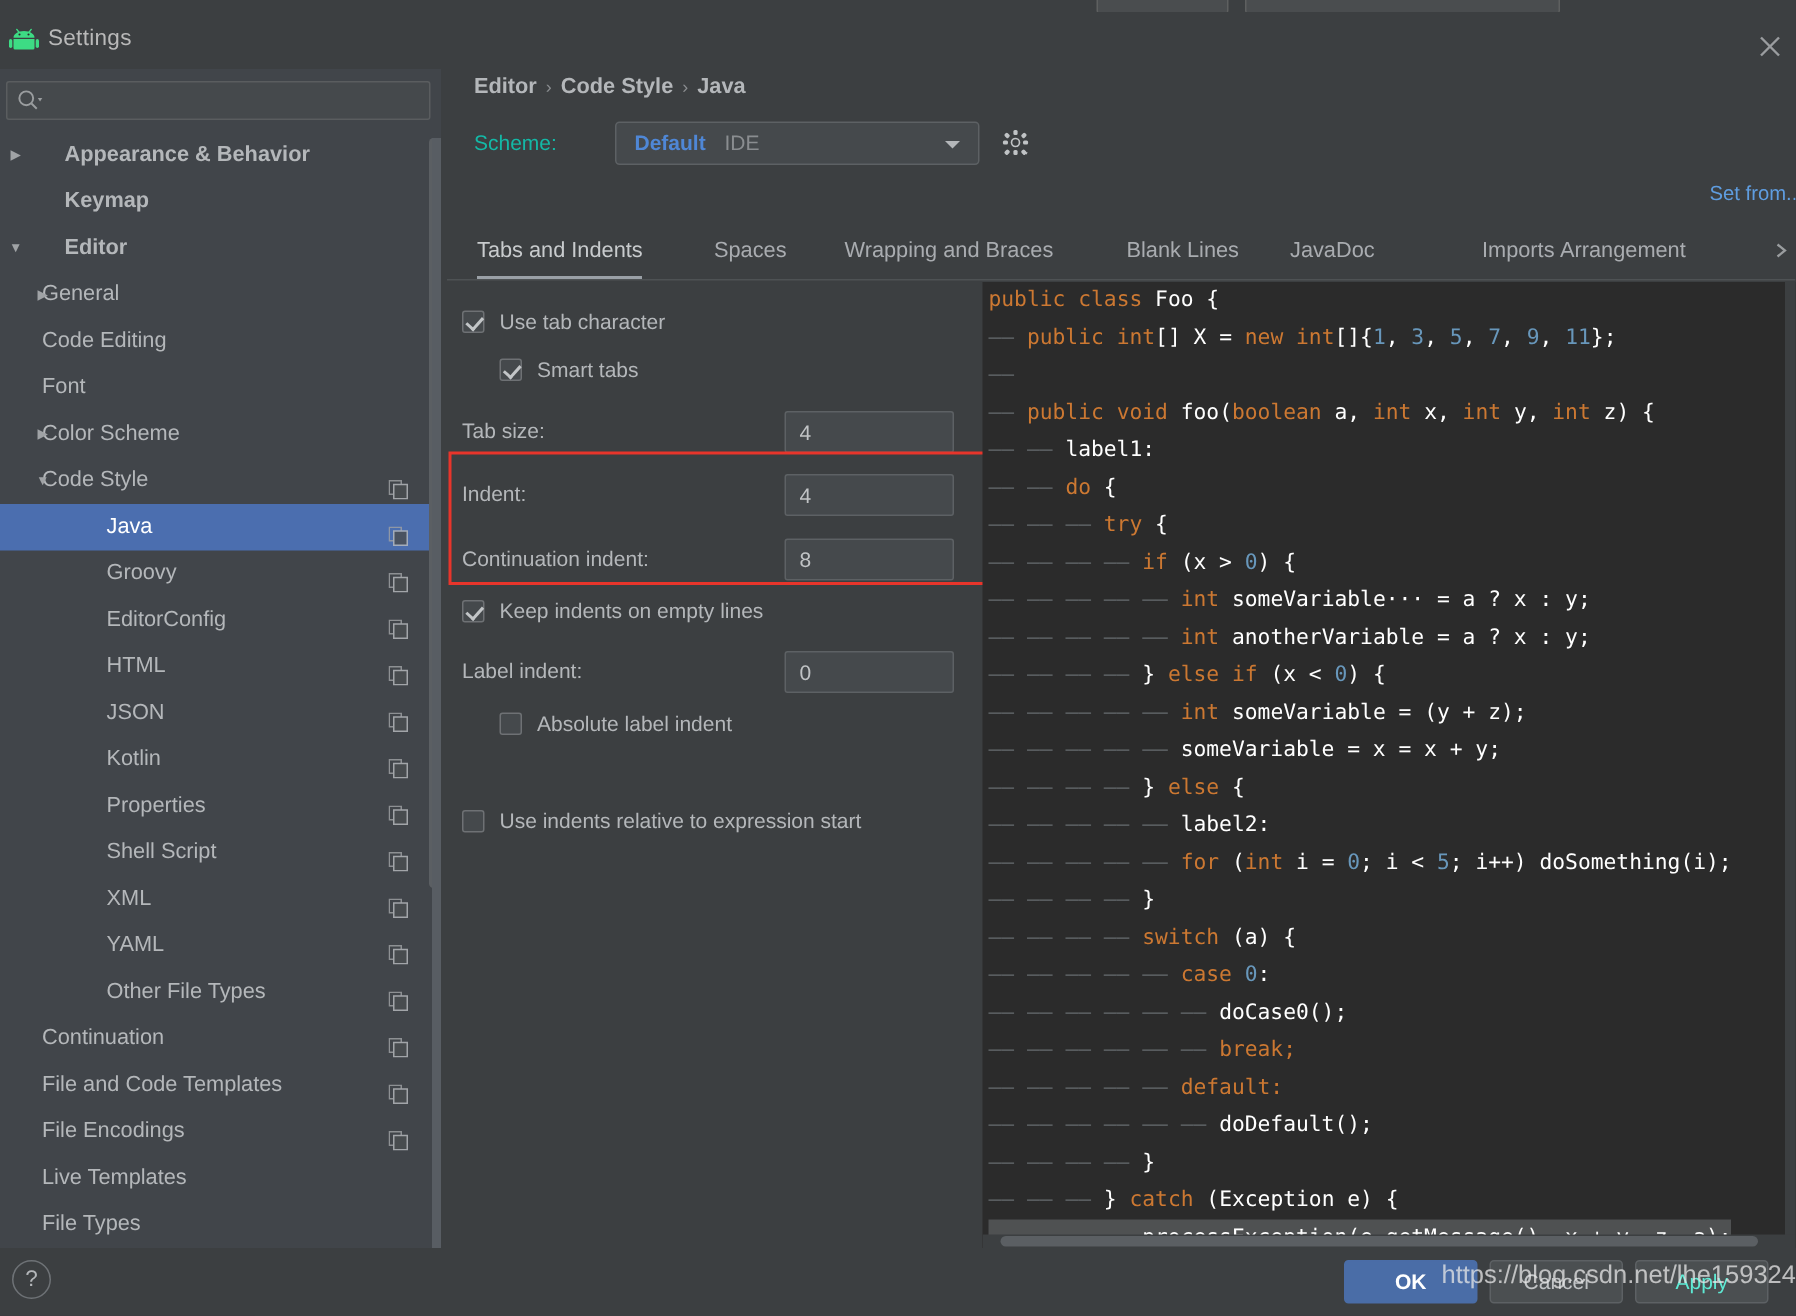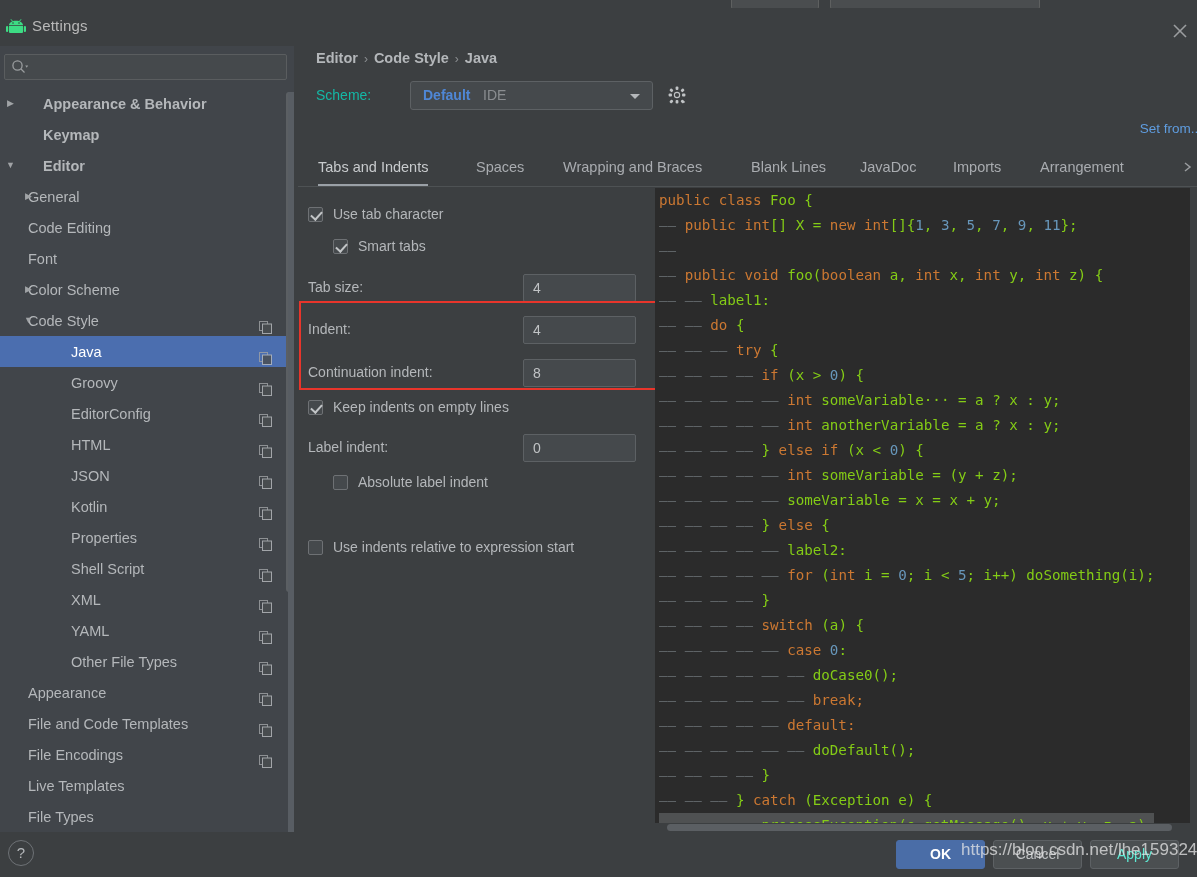--- a/index.html
+++ b/index.html
@@ -161,21 +161,21 @@
   }
   .code {
     position:absolute; left:4px; top:0; white-space:pre;
     font-family:"DejaVu Sans Mono","Liberation Mono",monospace;
     font-size:14.2px; line-height:25px;
   }
   .code-line { height:25px; white-space:pre; }
   .ind { color:#5e6366; }
   .kw { color:#cc7832; }
   .num { color:#6897bb; }
-  .pl { color:#84cc16; }
+  .pl { color:#ffffff; }
   .sel-line { background:#4f5152; }
   .prev-scroll-v {
     position:absolute; right:0; top:0; width:7px; height:644px; background:#3c3f41;
   }
   .prev-scroll-h {
     position:absolute; left:0; bottom:0; width:542px; height:9px; background:#3c3f41;
   }
   .prev-scroll-h i {
     position:absolute; left:12px; top:1px; width:505px; height:7px;
     background:#5b5f63; border-radius:4px; display:block;
@@ -305,21 +305,21 @@
               <rect x="3.5" y="3" width="9" height="9.5" fill="#4a4e51" stroke="#b8bbbe"></rect>
             </svg></span></div>
         <div class="tree-row lvl2"><span class="lbl">YAML</span><span class="copy-ic"><svg width="13" height="13" viewBox="0 0 13 13">
               <rect x="0.5" y="0.5" width="8" height="9" fill="none" stroke="#9ea1a4"></rect>
               <rect x="3.5" y="3" width="9" height="9.5" fill="#4a4e51" stroke="#b8bbbe"></rect>
             </svg></span></div>
         <div class="tree-row lvl2"><span class="lbl">Other File Types</span><span class="copy-ic"><svg width="13" height="13" viewBox="0 0 13 13">
               <rect x="0.5" y="0.5" width="8" height="9" fill="none" stroke="#9ea1a4"></rect>
               <rect x="3.5" y="3" width="9" height="9.5" fill="#4a4e51" stroke="#b8bbbe"></rect>
             </svg></span></div>
-        <div class="tree-row lvl1"><span class="lbl">Appearance</span><span class="copy-ic"><svg width="13" height="13" viewBox="0 0 13 13">
+        <div class="tree-row lvl1"><span class="lbl">Continuation</span><span class="copy-ic"><svg width="13" height="13" viewBox="0 0 13 13">
               <rect x="0.5" y="0.5" width="8" height="9" fill="none" stroke="#9ea1a4"></rect>
               <rect x="3.5" y="3" width="9" height="9.5" fill="#4a4e51" stroke="#b8bbbe"></rect>
             </svg></span></div>
         <div class="tree-row lvl1"><span class="lbl">File and Code Templates</span><span class="copy-ic"><svg width="13" height="13" viewBox="0 0 13 13">
               <rect x="0.5" y="0.5" width="8" height="9" fill="none" stroke="#9ea1a4"></rect>
               <rect x="3.5" y="3" width="9" height="9.5" fill="#4a4e51" stroke="#b8bbbe"></rect>
             </svg></span></div>
         <div class="tree-row lvl1"><span class="lbl">File Encodings</span><span class="copy-ic"><svg width="13" height="13" viewBox="0 0 13 13">
               <rect x="0.5" y="0.5" width="8" height="9" fill="none" stroke="#9ea1a4"></rect>
               <rect x="3.5" y="3" width="9" height="9.5" fill="#4a4e51" stroke="#b8bbbe"></rect>
@@ -360,21 +360,21 @@
           <circle cx="9" cy="9" r="2.1" fill="#3c3f41"></circle>
           <path d="M15.5 15.5l1.6 0 -0.8 1.6z" fill="#c0c3c5"></path>
         </svg>
       </span>
     </div>
 
     <div class="setfrom">Set from...</div>
 
     <div class="tabs" id="tabs">
         <span class="tab" style="left: 742px;">Arrangement</span>
-        <span class="tab" style="left: 655px;">Imports</span>
+        <span class="tab" style="left: 690px;">Imports</span>
         <span class="tab" style="left: 562px;">JavaDoc</span>
         <span class="tab" style="left: 453px;">Blank Lines</span>
         <span class="tab" style="left: 265px;">Wrapping and Braces</span>
         <span class="tab" style="left: 178px;">Spaces</span>
         <span class="tab active" style="left: 20px; text-align: right;">Tabs and Indents</span>
       <span class="tab-chevron">
         <svg width="14" height="14" viewBox="0 0 14 14">
           <polyline points="4,3 9,7 4,11" fill="none" stroke="#9a9d9f" stroke-width="1.5"></polyline>
         </svg>
       </span>

